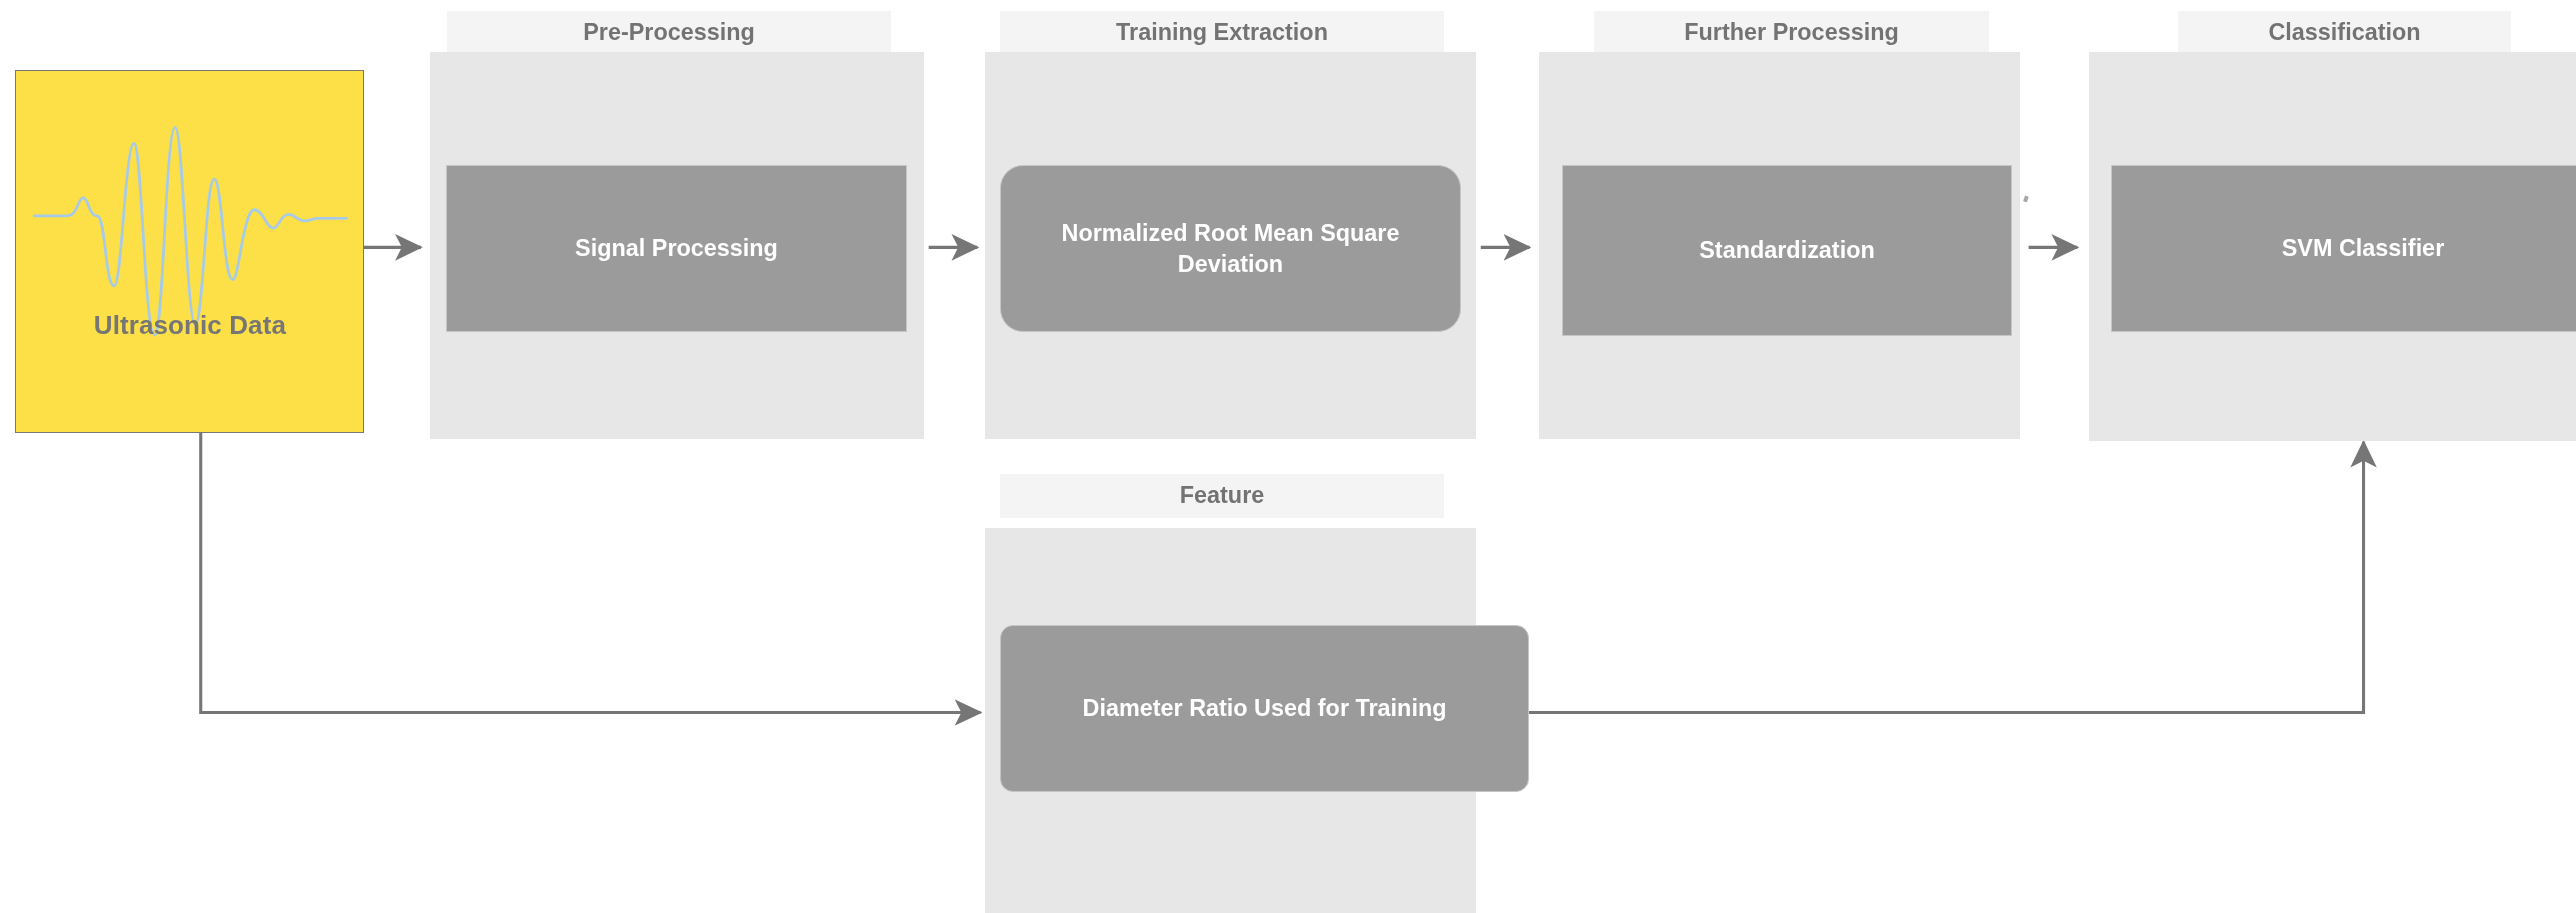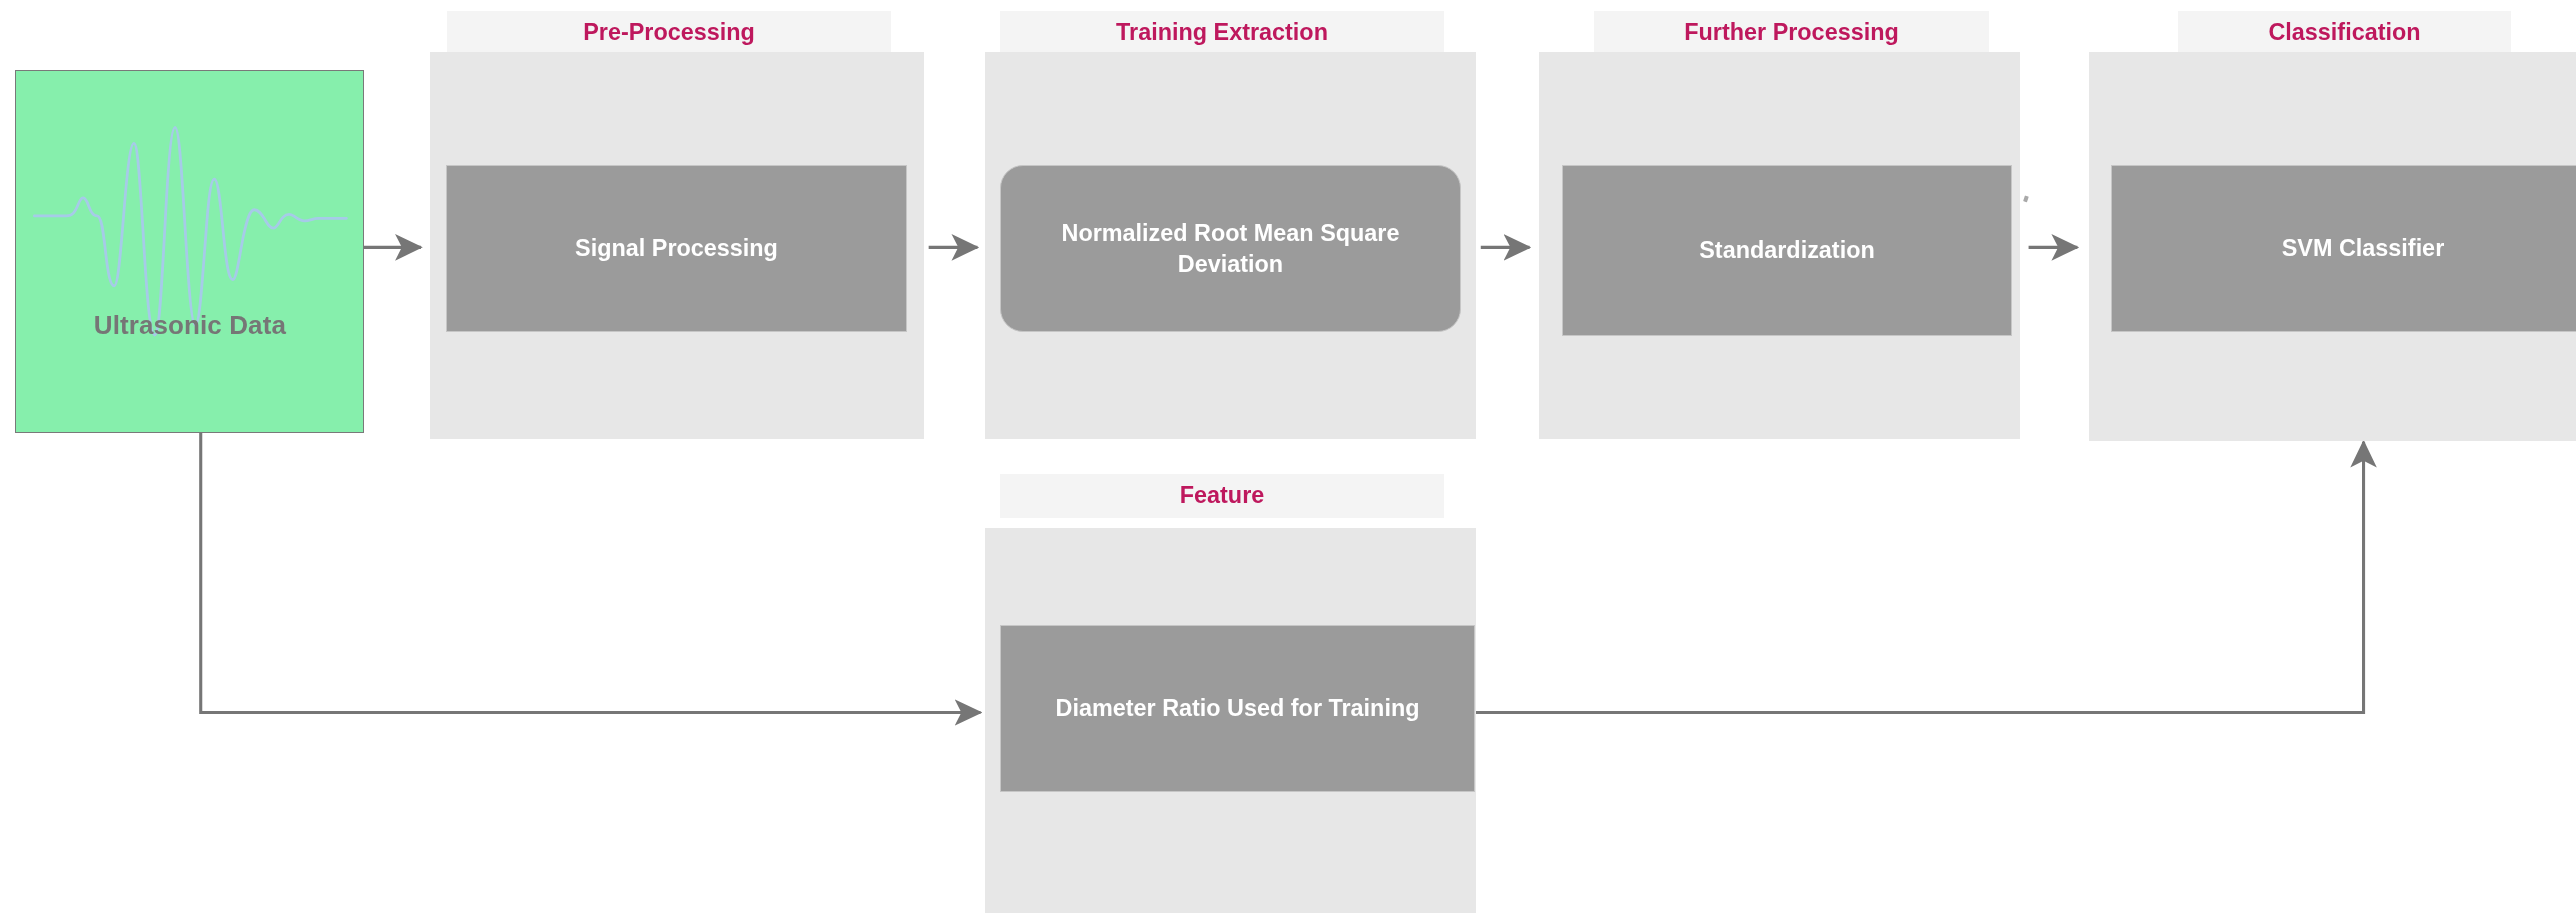--- a/index.html
+++ b/index.html
@@ -15,21 +15,21 @@
     width: 2576px;
     height: 913px;
     background: #ffffff;
     overflow: hidden;
   }
 
   
   .source-node {
     position: absolute;
     box-sizing: border-box;
-    background: #86efac;
+    background: #fde047;
     border: 1.9px solid #797979;
   }
   .source-wave {
     position: absolute;
     left: 0;
     top: 0;
     width: 100%;
     height: 100%;
     pointer-events: none;
   }
@@ -45,21 +45,21 @@
   }
 
   
   .stage {
     position: absolute;
   }
   .stage-header {
     position: absolute;
     box-sizing: border-box;
     background: #f4f4f4;
-    color: #be185d;
+    color: #737373;
     font-weight: bold;
     font-size: 23.4px;
     display: flex;
     align-items: center;
     justify-content: center;
     text-align: center;
     line-height: 1.1;
   }
   .stage-body {
     position: absolute;
@@ -196,17 +196,17 @@
 
   <div class="stage">
     <div class="stage-header" style="left:2178px; top:11px; width:333px; height:44px;">Classification</div>
     <div class="stage-body" style="left:2089px; top:52px; width:487px; height:389px;"></div>
     <div class="stage-box" style="left:2111px; top:165px; width:504px; height:167px;">SVM Classifier</div>
   </div>
 
   <div class="stage">
     <div class="stage-header" style="left:1000px; top:474px; width:444px; height:44px;">Feature</div>
     <div class="stage-body" style="left:985px; top:528px; width:491px; height:386px;"></div>
-    <div class="stage-box" style="left:1000px; top:625px; width:475px; height:167px;">Diameter Ratio Used for Training</div>
+    <div class="stage-box" style="left:1000px; top:625px; width:529px; height:167px;border-radius:13px;">Diameter Ratio Used for Training</div>
   </div>
 
 </div>
 
 
 </body></html>

